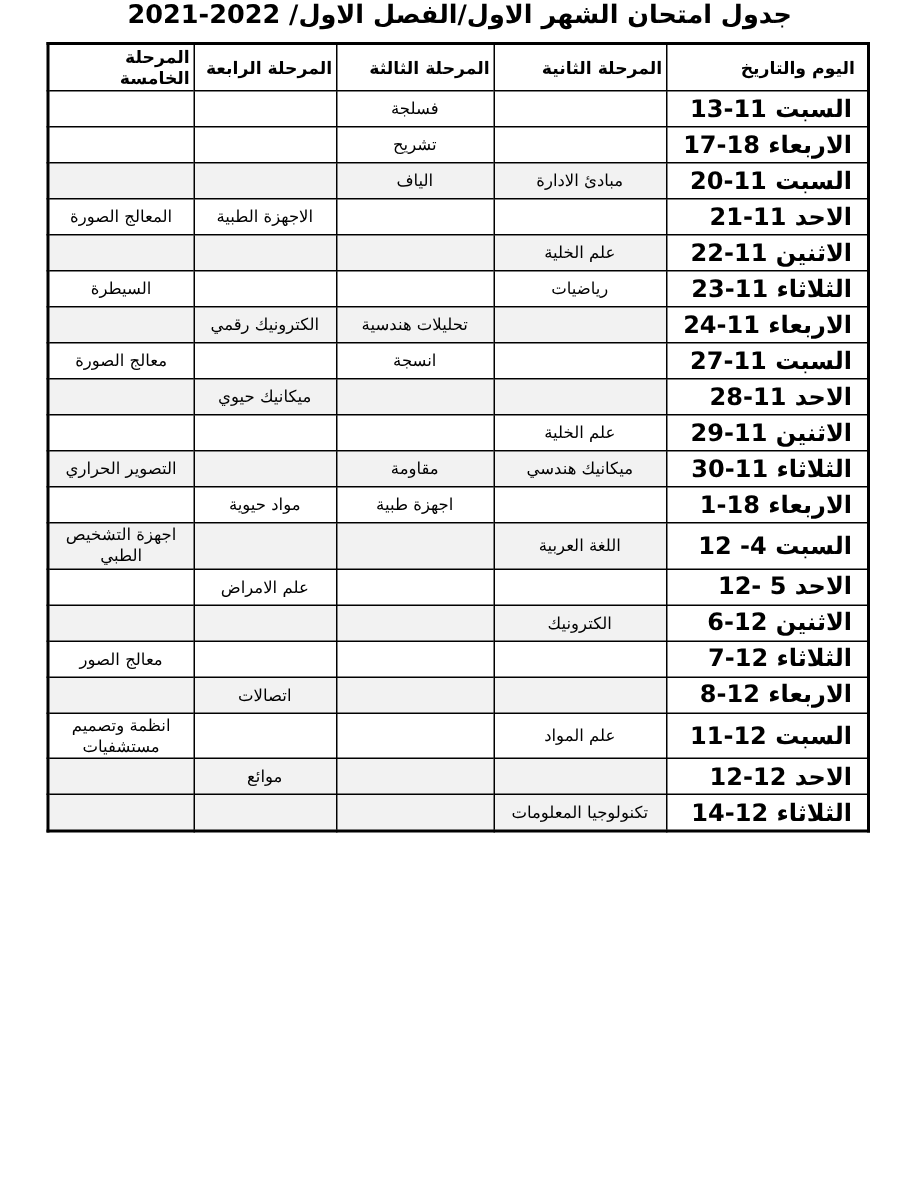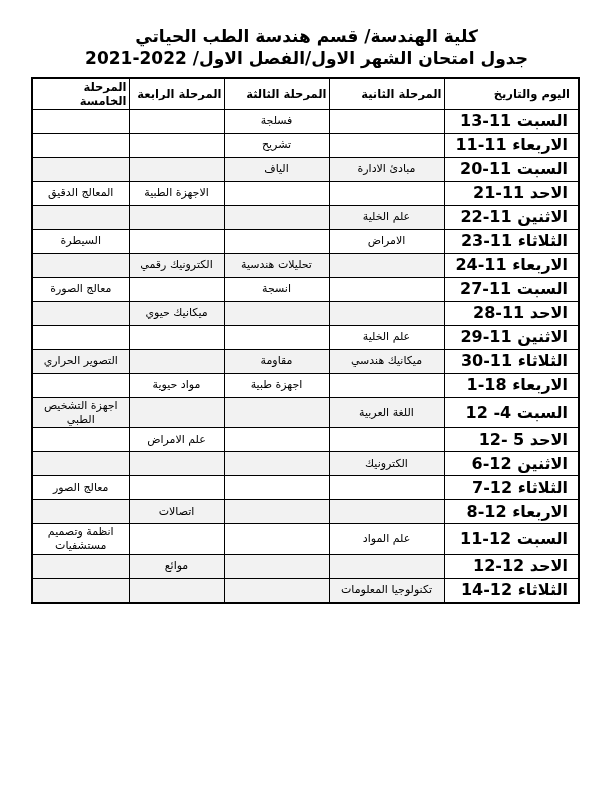--- a/index.html
+++ b/index.html
@@ -72,21 +72,20 @@
   }
   table.schedule tr.shaded td.subject-cell {
     background: var(--row-shade, #f2f2f2);
     margin-left: 45px;
   }
 </style>
 </head>
 <body>
 
 <div class="page">
-  <h1 class="doc-title">كلية الهندسة/ قسم هندسة الطب الحياتي</h1>
   <h2 class="doc-subtitle">جدول امتحان الشهر الاول/الفصل الاول/ 2022-2021</h2>
 
   <table class="schedule">
     <colgroup id="colgroup">
         <col style="width: 135px;">
         <col style="width: 115px;">
         <col style="width: 105px;">
         <col style="width: 95px;">
         <col style="width: 97px;">
       </colgroup>
@@ -101,50 +100,50 @@
     </thead>
     <tbody id="table-body">
         <tr>
           <td class="date-cell">السبت 11-13</td>
           <td class="subject-cell"></td>
           <td class="subject-cell">فسلجة</td>
           <td class="subject-cell"></td>
           <td class="subject-cell"></td>
         </tr>
         <tr>
-          <td class="date-cell">الاربعاء 11-11</td>
+          <td class="date-cell">الاربعاء 18-17</td>
           <td class="subject-cell"></td>
           <td class="subject-cell">تشريح</td>
           <td class="subject-cell"></td>
           <td class="subject-cell"></td>
         </tr>
         <tr class="shaded">
           <td class="date-cell">السبت 11-20</td>
           <td class="subject-cell">مبادئ الادارة</td>
           <td class="subject-cell">الياف</td>
           <td class="subject-cell"></td>
           <td class="subject-cell"></td>
         </tr>
         <tr>
           <td class="date-cell">الاحد 11-21</td>
           <td class="subject-cell"></td>
           <td class="subject-cell"></td>
           <td class="subject-cell">الاجهزة الطبية</td>
-          <td class="subject-cell">المعالج الدقيق</td>
+          <td class="subject-cell">المعالج الصورة</td>
         </tr>
         <tr class="shaded">
           <td class="date-cell">الاثنين 11-22</td>
           <td class="subject-cell">علم الخلية</td>
           <td class="subject-cell"></td>
           <td class="subject-cell"></td>
           <td class="subject-cell"></td>
         </tr>
         <tr>
           <td class="date-cell">الثلاثاء 11-23</td>
-          <td class="subject-cell">الامراض</td>
+          <td class="subject-cell">رياضيات</td>
           <td class="subject-cell"></td>
           <td class="subject-cell"></td>
           <td class="subject-cell">السيطرة</td>
         </tr>
         <tr class="shaded">
           <td class="date-cell">الاربعاء 11-24</td>
           <td class="subject-cell"></td>
           <td class="subject-cell">تحليلات هندسية</td>
           <td class="subject-cell">الكترونيك رقمي</td>
           <td class="subject-cell"></td>

